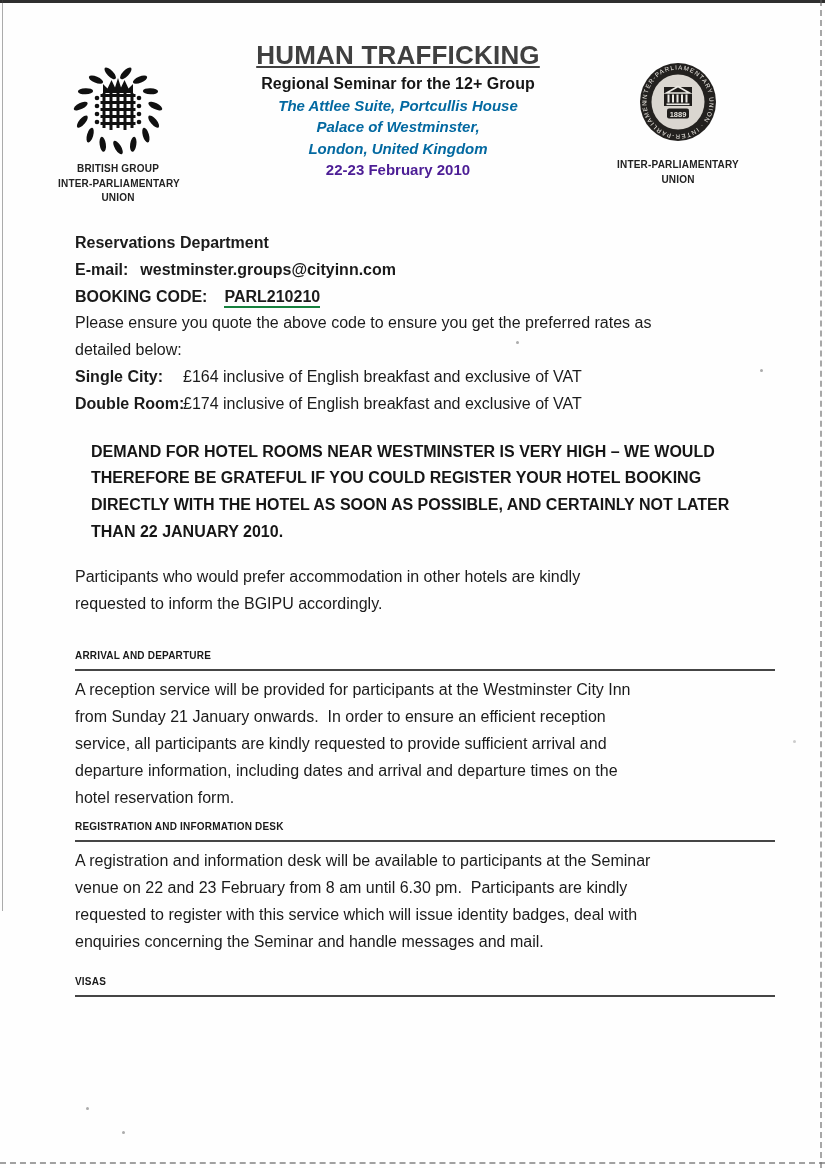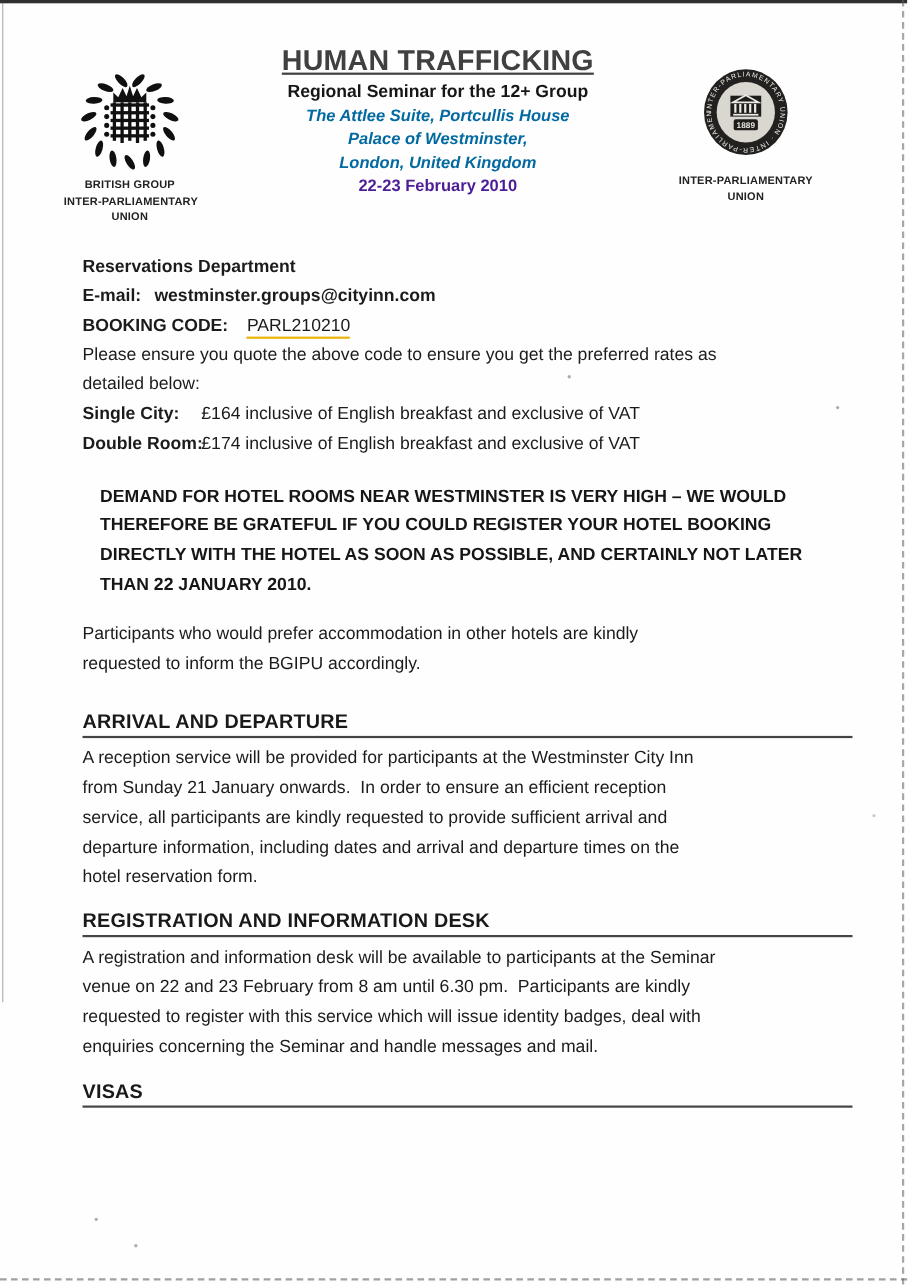--- a/index.html
+++ b/index.html
@@ -23,33 +23,33 @@
   .title-block{position:absolute;left:218px;top:42px;width:360px;text-align:center;}
   .doc-title{font-size:26px;font-weight:bold;line-height:26px;letter-spacing:.2px;margin-bottom:5px;color:#404040;text-decoration:underline;}
   .doc-subtitle{font-size:16px;font-weight:bold;line-height:21.5px;color:#161616;}
   .doc-venue{font-size:15px;font-style:italic;font-weight:600;line-height:21.5px;color:#0369a1;}
   .doc-dates{font-size:15px;font-weight:600;line-height:21.5px;color:#4c1d95;}
   
   .body{position:absolute;top:230px;left:75px;width:700px;font-size:16px;line-height:26.8px;}
   .lead-line{font-weight:bold;white-space:pre;}
   .gap-sm{display:inline-block;width:12px;}
   .gap-md{display:inline-block;width:17px;}
-  .code{font-weight:normal;border-bottom:2px solid #eab308;padding-bottom:1px;}
+  .code{font-weight:bold;border-bottom:2px solid #15803d;padding-bottom:1px;}
   .para{margin:0;white-space:pre;}
   .rate-row{white-space:pre;}
   .rate-label{display:inline-block;width:108px;font-weight:bold;}
   .caps-notice{margin:21px 0 0 16px;font-weight:bold;white-space:pre;color:#161616;}
   .plain-para{margin:18px 0 0 0;white-space:pre;}
   .section{margin:0;}
   .section-heading{
-    margin:0;font-size:18px;font-weight:bold;letter-spacing:.2px;line-height:18px;
+    margin:0;font-size:10px;font-weight:bold;letter-spacing:.2px;line-height:18px;
     padding-bottom:4px;border-bottom:2.5px solid #454545;color:#191919;
   }
   .sh-1{margin-top:30px;}
-  .sh-2{margin-top:17px;}
+  .sh-2{margin-top:7px;}
   .sh-3{margin-top:17px;}
   .section-body{margin:6px 0 0 0;white-space:pre;}
   svg{display:block;margin:0 auto;}
 </style>
 </head>
 <body>
 
 <div class="page">
 
   <div class="scan-top"></div>

